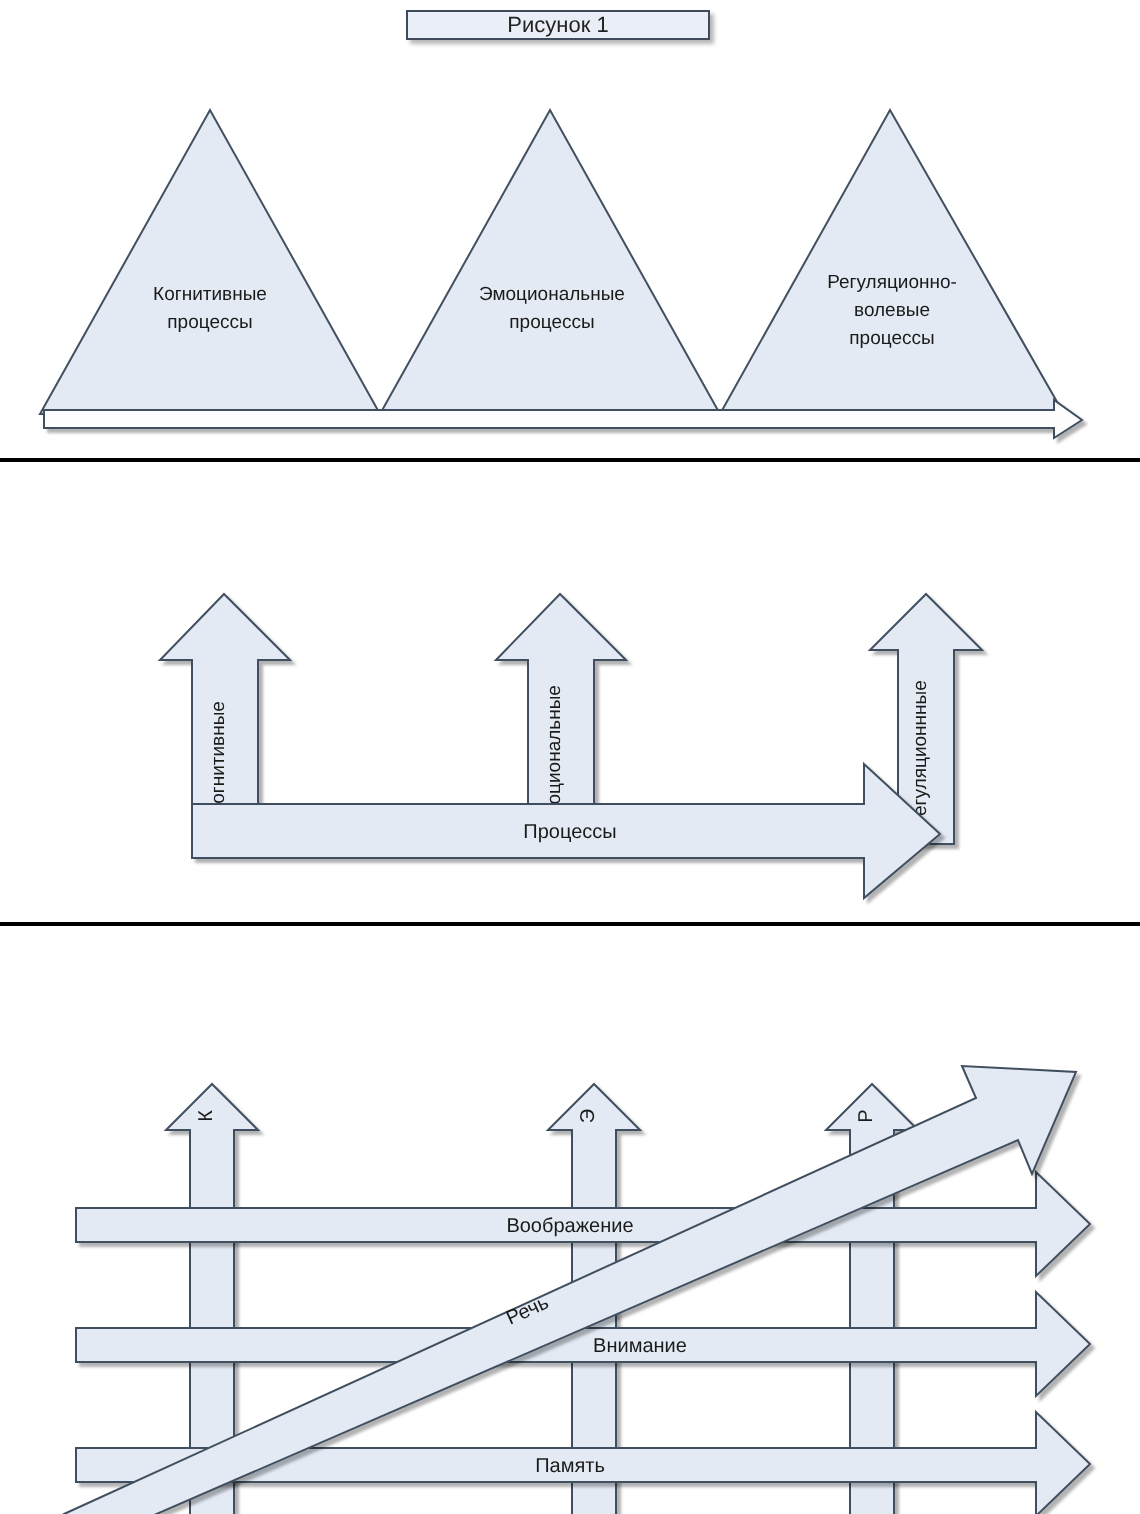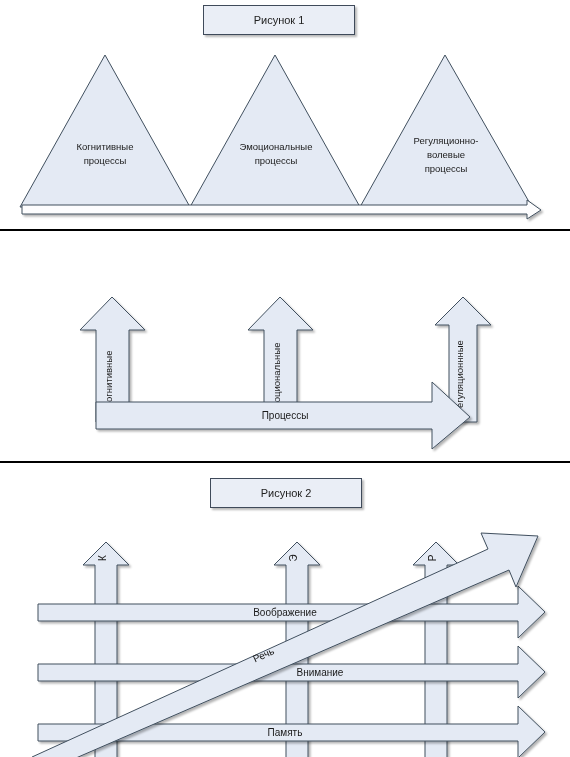--- a/index.html
+++ b/index.html
@@ -38,21 +38,21 @@
     background: #eaeef6;
     border: 1px solid #3f4a5a;
     box-shadow: 2px 2px 2px rgba(0,0,0,0.28);
     display: flex;
     align-items: center;
     justify-content: center;
     font-size: 11px;
     color: #222222;
     box-sizing: border-box;
   }
-  #caption-1 { left: 203px; top: 5px;  width: 152px; height: 30px; }
+  #caption-1 { left: 203px; top: 5px;  width: 152px; height: 15px; }
   #caption-2 { left: 210px; top: 246px; width: 152px; height: 30px; }
 
   svg { display: block; }
   .svg-layer {
     position: absolute;
     left: 0;
     top: 0;
   }
   .shape {
     fill: #e4eaf4;
@@ -102,21 +102,20 @@
     <text class="lbl lbl-tri" x="446" y="172" text-anchor="middle">процессы</text>
 
     <polygon class="shape-white" filter="url(#sh1)" points="22,205 527,205 527,200 541,210 527,219 527,214 22,214"></polygon>
   </svg>
 </div>
 
 <div class="divider" id="divider-1"></div>
 
 <div class="figure-section" id="section-2">
 
-  <div class="caption-box" id="caption-2">Рисунок 2</div>
 
   <svg class="svg-layer" width="570" height="232">
     <defs>
       <filter id="sh2" x="-30%" y="-30%" width="170%" height="170%">
         <feDropShadow dx="2" dy="2" stdDeviation="0.8" flood-color="#000000" flood-opacity="0.30"></feDropShadow>
       </filter>
     </defs>
 
     <polygon class="shape" filter="url(#sh2)" points="112,65 145,98 129,98 129,190 96,190 96,98 80,98"></polygon>
     <text class="lbl lbl-v" x="112" y="147" text-anchor="middle" transform="rotate(-90 112 147)">Когнитивные</text>

